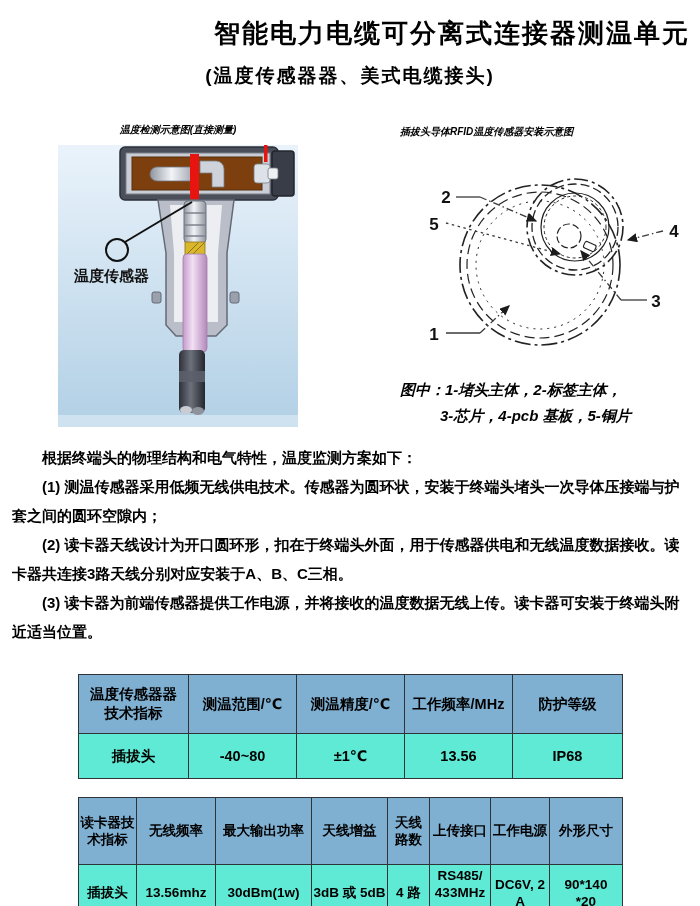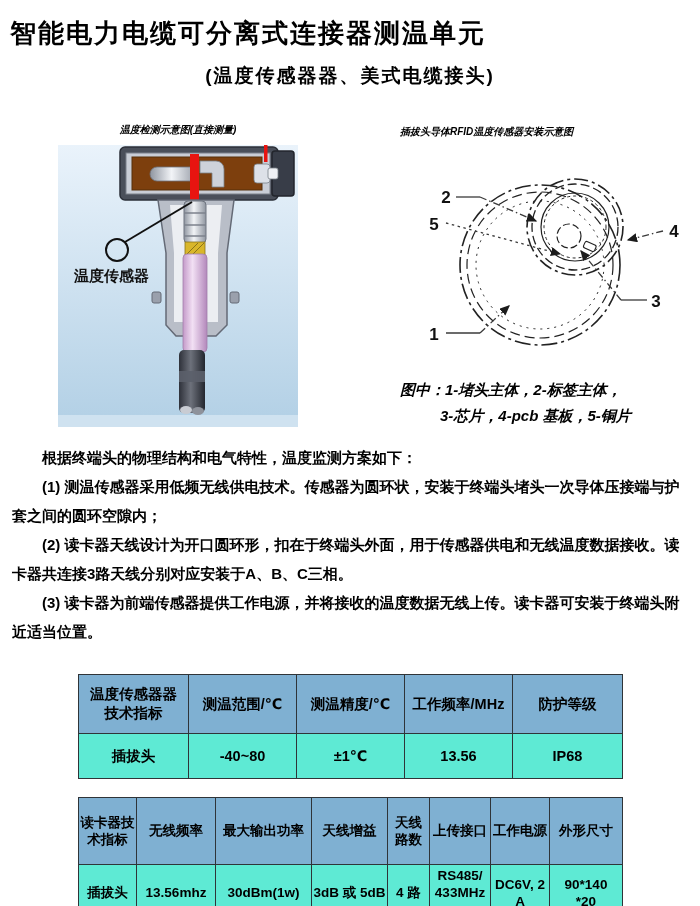--- a/index.html
+++ b/index.html
@@ -1,21 +1,21 @@
 <!DOCTYPE html>
 <html><head>
 <meta charset="utf-8">
 <style>
   html,body{margin:0;padding:0;background:#ffffff;}
   .page{
     position:relative;width:700px;height:906px;overflow:hidden;background:#ffffff;
     font-family:"Liberation Sans","DejaVu Sans",sans-serif;color:#000;
   }
   .title{
-    margin:16px 10px 0;text-align:left;font-size:26px;font-weight:800;
+    margin:16px 10px 0;text-align:right;font-size:26px;font-weight:800;
     letter-spacing:2px;color:#000;
   }
   .subtitle{
     margin:12px 10px 0;text-align:center;font-size:19px;font-weight:800;
     letter-spacing:2px;color:#000;
   }
   .figures-row{display:flex;margin-top:34px;align-items:flex-start;}
   .fig-col-left{width:240px;margin-left:58px;}
   .fig-col-right{width:295px;margin-left:102px;}
   .fig-heading{font-size:10px;font-weight:700;margin-bottom:8px;white-space:nowrap;font-style:italic;}

